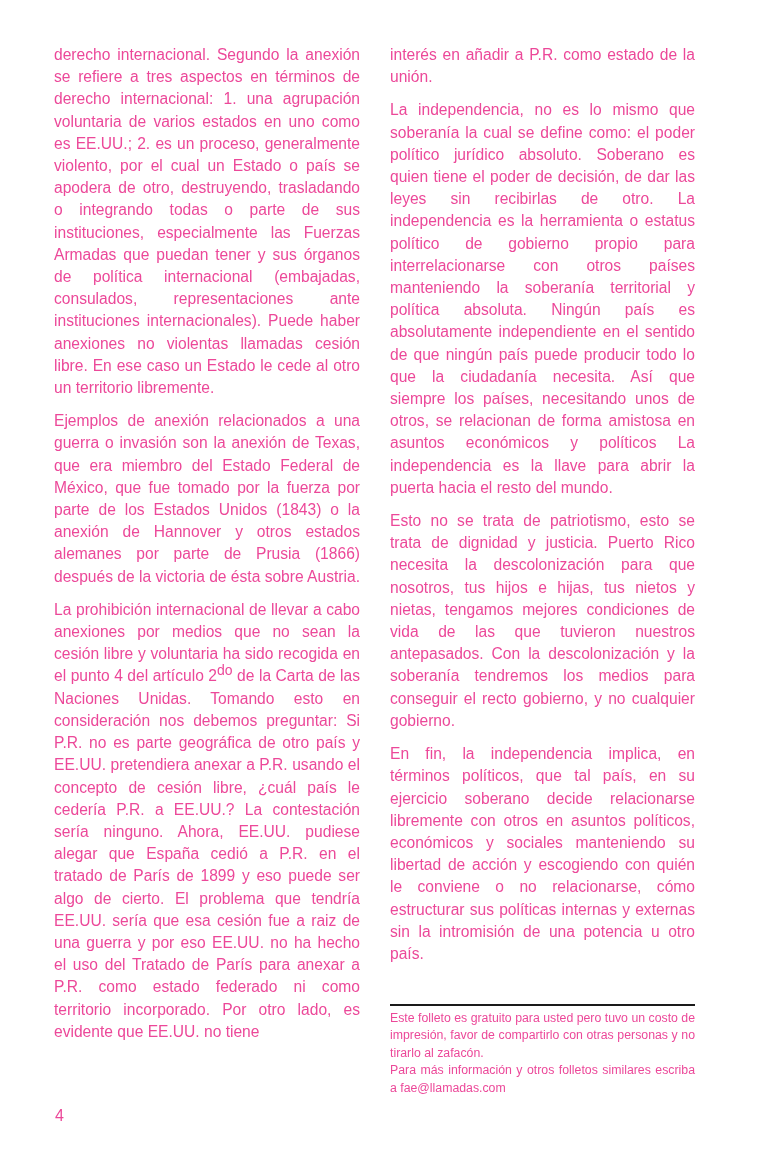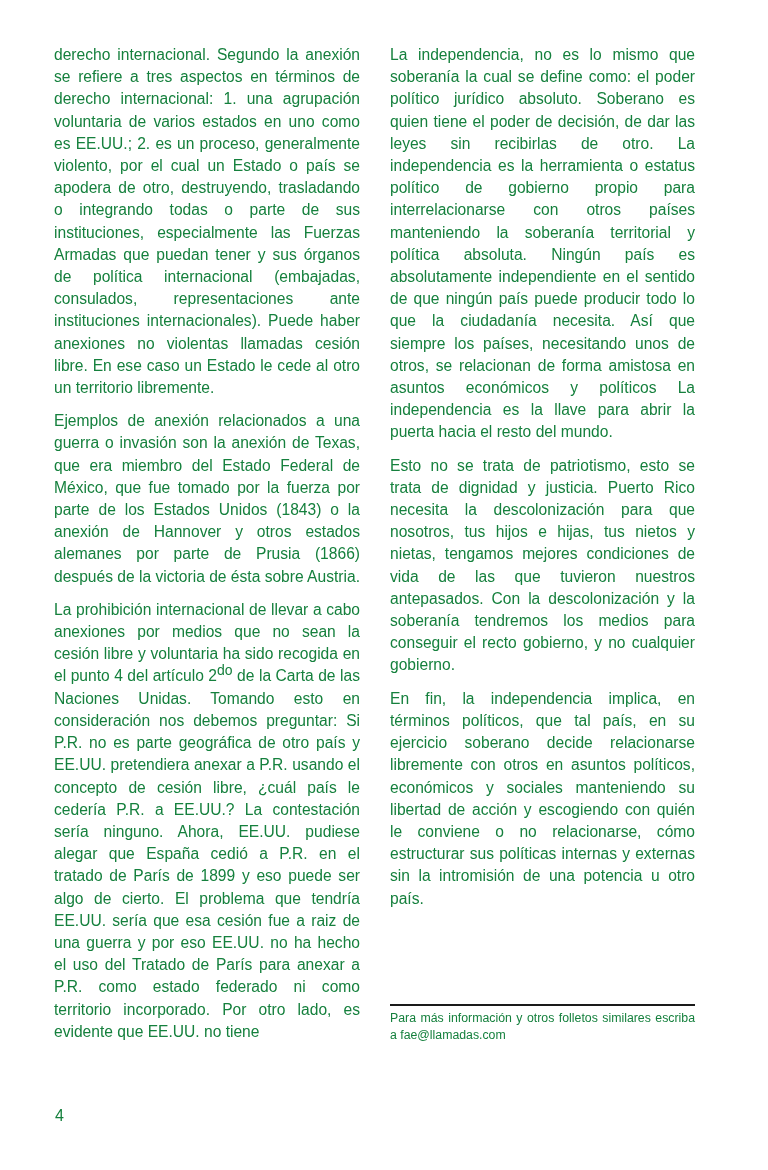--- a/index.html
+++ b/index.html
@@ -1,19 +1,19 @@
 <!DOCTYPE html>
 <html><head>
 <meta charset="utf-8">
 <style>
   html, body { margin: 0; padding: 0; background: #ffffff; }
   body { width: 768px; height: 1170px; position: relative; overflow: hidden; }
   .page {
     position: absolute; left: 0; top: 0; width: 768px; height: 1170px;
-    background: #ffffff; color: #15803d;
+    background: #ffffff; color: #ec4899;
     font-family: "Liberation Sans", sans-serif;
   }
   .col {
     position: absolute; top: 44px;
     font-size: 15.6px; line-height: 22.2px;
     text-align: justify;
   }
   .col-left { left: 54px; width: 306px; }
   .col-right { left: 390px; width: 305px; }
   .col p { margin: 0 0 11px 0; }
@@ -34,23 +34,25 @@
 
 <div class="page">
 
   <div class="col col-left">
     <p>derecho internacional. Segundo la anexión se refiere a tres aspectos en términos de derecho internacional: 1. una agrupación voluntaria de varios estados en uno como es EE.UU.; 2. es un proceso, generalmente violento, por el cual un Estado o país se apodera de otro, destruyendo, trasladando o integrando todas o parte de sus instituciones, especialmente las Fuerzas Armadas que puedan tener y sus órganos de política internacional (embajadas, consulados, representaciones ante instituciones internacionales). Puede haber anexiones no violentas llamadas cesión libre. En ese caso un Estado le cede al otro un territorio libremente.</p>
     <p>Ejemplos de anexión relacionados a una guerra o invasión son la anexión de Texas, que era miembro del Estado Federal de México, que fue tomado por la fuerza por parte de los Estados Unidos (1843) o la anexión de Hannover y otros estados alemanes por parte de Prusia (1866) después de la victoria de ésta sobre Austria.</p>
     <p><span>La prohibición internacional de llevar a cabo anexiones por medios que no sean la cesión libre y voluntaria ha sido recogida en el punto 4 del artículo 2</span><sup>do</sup><span> de la Carta de las Naciones Unidas. Tomando esto en consideración nos debemos preguntar: Si P.R. no es parte geográfica de otro país y EE.UU. pretendiera anexar a P.R. usando el concepto de cesión libre, ¿cuál país le cedería P.R. a EE.UU.? La contestación sería ninguno. Ahora, EE.UU. pudiese alegar que España cedió a P.R. en el tratado de París de 1899 y eso puede ser algo de cierto. El problema que tendría EE.UU. sería que esa cesión fue a raiz de una guerra y por eso EE.UU. no ha hecho el uso del Tratado de París para anexar a P.R. como estado federado ni como territorio incorporado.  Por otro lado, es evidente que EE.UU. no tiene</span></p>
   </div>
 
   <div class="col col-right">
+    <p>interés en añadir a P.R. como estado de la unión.</p>
     <p>La independencia, no es lo mismo que soberanía la cual se define como: el poder político jurídico absoluto. Soberano es quien tiene el poder de decisión, de dar las leyes sin recibirlas de otro. La independencia es la herramienta o estatus político de gobierno propio para interrelacionarse con otros países manteniendo la soberanía territorial y política absoluta.  Ningún país es absolutamente independiente en el sentido de que ningún país puede producir todo lo que la ciudadanía necesita. Así que siempre los países, necesitando unos de otros, se relacionan de forma amistosa en asuntos económicos y políticos La independencia es la llave para abrir la puerta hacia el resto del mundo.</p>
     <p>Esto no se trata de patriotismo, esto se trata de dignidad y justicia. Puerto Rico necesita la descolonización para que nosotros, tus hijos e hijas, tus nietos y nietas, tengamos mejores condiciones de vida de las que tuvieron nuestros antepasados. Con la descolonización y la soberanía tendremos los medios para conseguir el recto gobierno, y no cualquier gobierno.</p>
     <p>En fin, la independencia implica, en términos políticos, que tal país, en su ejercicio soberano decide relacionarse libremente con otros en asuntos políticos, económicos y sociales manteniendo su libertad de acción y escogiendo con quién le conviene o no relacionarse, cómo estructurar sus políticas internas y externas sin la intromisión de una potencia u otro país.</p>
   </div>
 
   <div class="footnote">
+    <p>Este folleto es gratuito para usted pero tuvo un costo de impresión, favor de compartirlo con otras personas y no tirarlo al zafacón.</p>
     <p><span>Para más información y otros folletos similares escriba a </span><span>fae@llamadas.com</span></p>
   </div>
 
   <div class="page-number">4</div>
 </div>
 
 </body></html>

